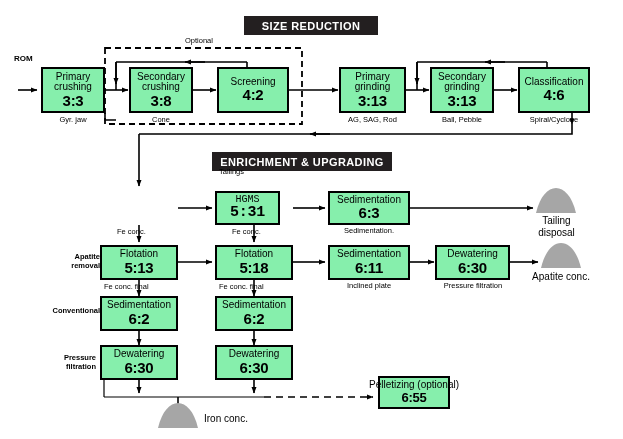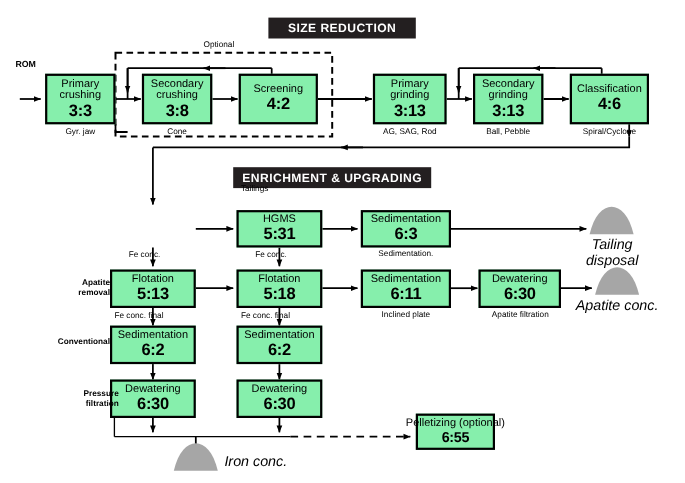--- a/index.html
+++ b/index.html
@@ -85,26 +85,25 @@
     font-weight: bold;
     letter-spacing: 0.4px;
     display: flex;
     align-items: center;
     justify-content: center;
     padding: 0 8px;
     box-sizing: border-box;
   }
   .pile-label {
     position: absolute;
-    font-size: 13px;
+    font-size: 10px;
     color: #000000;
     text-align: center;
     white-space: nowrap;
     line-height: 1.15;
-    font-style: italic;
   }
   .rom-label {
     position: absolute;
     font-size: 8px;
     font-weight: bold;
     color: #000000;
     white-space: nowrap;
   }
   .optional-label {
     position: absolute;
@@ -256,21 +255,21 @@
   </div>
   <div class="sub-label" style="left:428px; top:116px; width:68px;">Ball, Pebble</div>
 
   <div class="proc-box" style="left:518px; top:67px; width:72px; height:46px;">
     <div class="proc-title">Classification</div>
     <div class="proc-code">4:6</div>
   </div>
   <div class="sub-label" style="left:516px; top:116px; width:76px;">Spiral/Cyclone</div>
 
 
-  <div class="proc-box" style="left:215px; top:191px; width:78px; height:34px;">
+  <div class="proc-box" style="left:215px; top:191px; width:65px; height:34px;font-family:Liberation Mono, monospace;">
     <div class="proc-title">HGMS</div>
     <div class="proc-code">5:31</div>
   </div>
 
   <div class="proc-box" style="left:328px; top:191px; width:82px; height:34px;">
     <div class="proc-title">Sedimentation</div>
     <div class="proc-code">6:3</div>
   </div>
   <div class="sub-label" style="left:326px; top:227px; width:86px;">Sedimentation.</div>
 
@@ -291,21 +290,21 @@
   <div class="proc-box" style="left:328px; top:245px; width:82px; height:35px;">
     <div class="proc-title">Sedimentation</div>
     <div class="proc-code">6:11</div>
   </div>
   <div class="sub-label" style="left:326px; top:282px; width:86px;">Inclined plate</div>
 
   <div class="proc-box" style="left:435px; top:245px; width:75px; height:35px;">
     <div class="proc-title">Dewatering</div>
     <div class="proc-code">6:30</div>
   </div>
-  <div class="sub-label" style="left:428px; top:282px; width:90px;">Apatite filtration</div>
+  <div class="sub-label" style="left:428px; top:282px; width:90px;">Pressure filtration</div>
 
   <div class="edge-label" style="left:104px; top:283px;">Fe conc. final</div>
   <div class="edge-label" style="left:219px; top:283px;">Fe conc. final</div>
 
   <div class="proc-box" style="left:100px; top:296px; width:78px; height:35px;">
     <div class="proc-title">Sedimentation</div>
     <div class="proc-code">6:2</div>
   </div>
 
   <div class="proc-box" style="left:215px; top:296px; width:78px; height:35px;">
@@ -328,21 +327,21 @@
     <div class="proc-code sm">6:55</div>
   </div>
 
   <div class="side-label" style="left:44px; top:252px; width:56px;">
     <div>Apatite</div>
     <div>removal</div>
   </div>
 
   <div class="side-label" style="left:28px; top:306px; width:72px;">Conventional</div>
 
-  <div class="side-label" style="left:52px; top:353px; width:56px;">
+  <div class="side-label" style="left:40px; top:353px; width:56px;">
     <div>Pressure</div>
     <div>filtration</div>
   </div>
 
   <div class="pile-label" style="left:528px; top:215px; width:57px;">
     <div>Tailing</div>
     <div>disposal</div>
   </div>
 
   <div class="pile-label" style="left:521px; top:271px; width:80px;">Apatite conc.</div>

